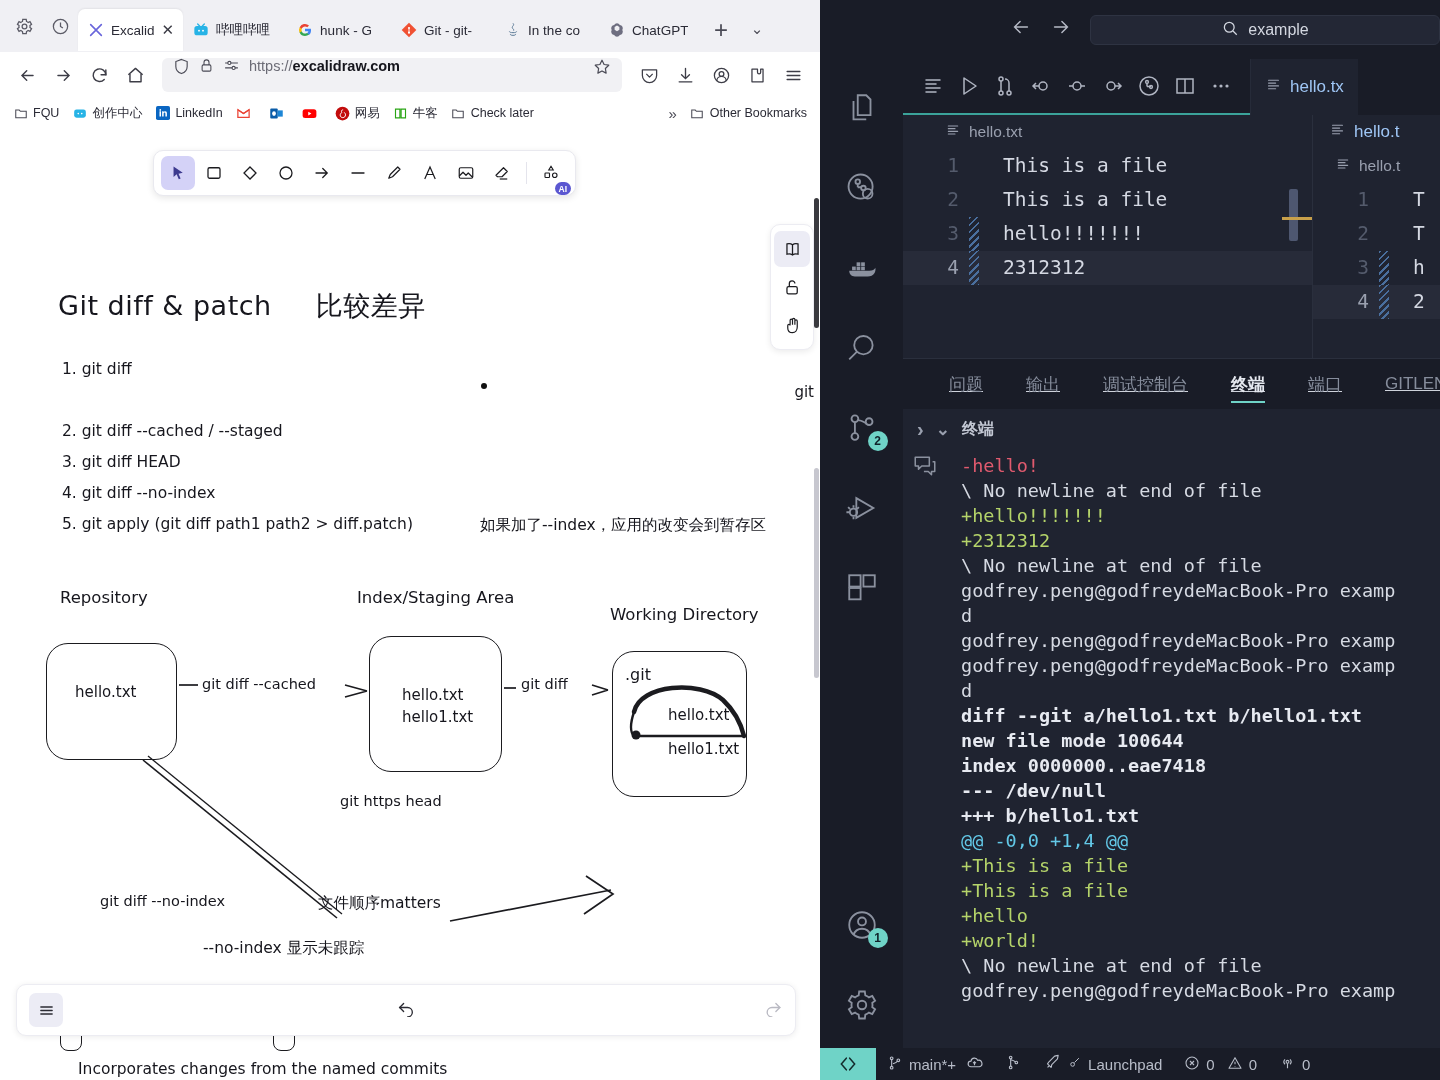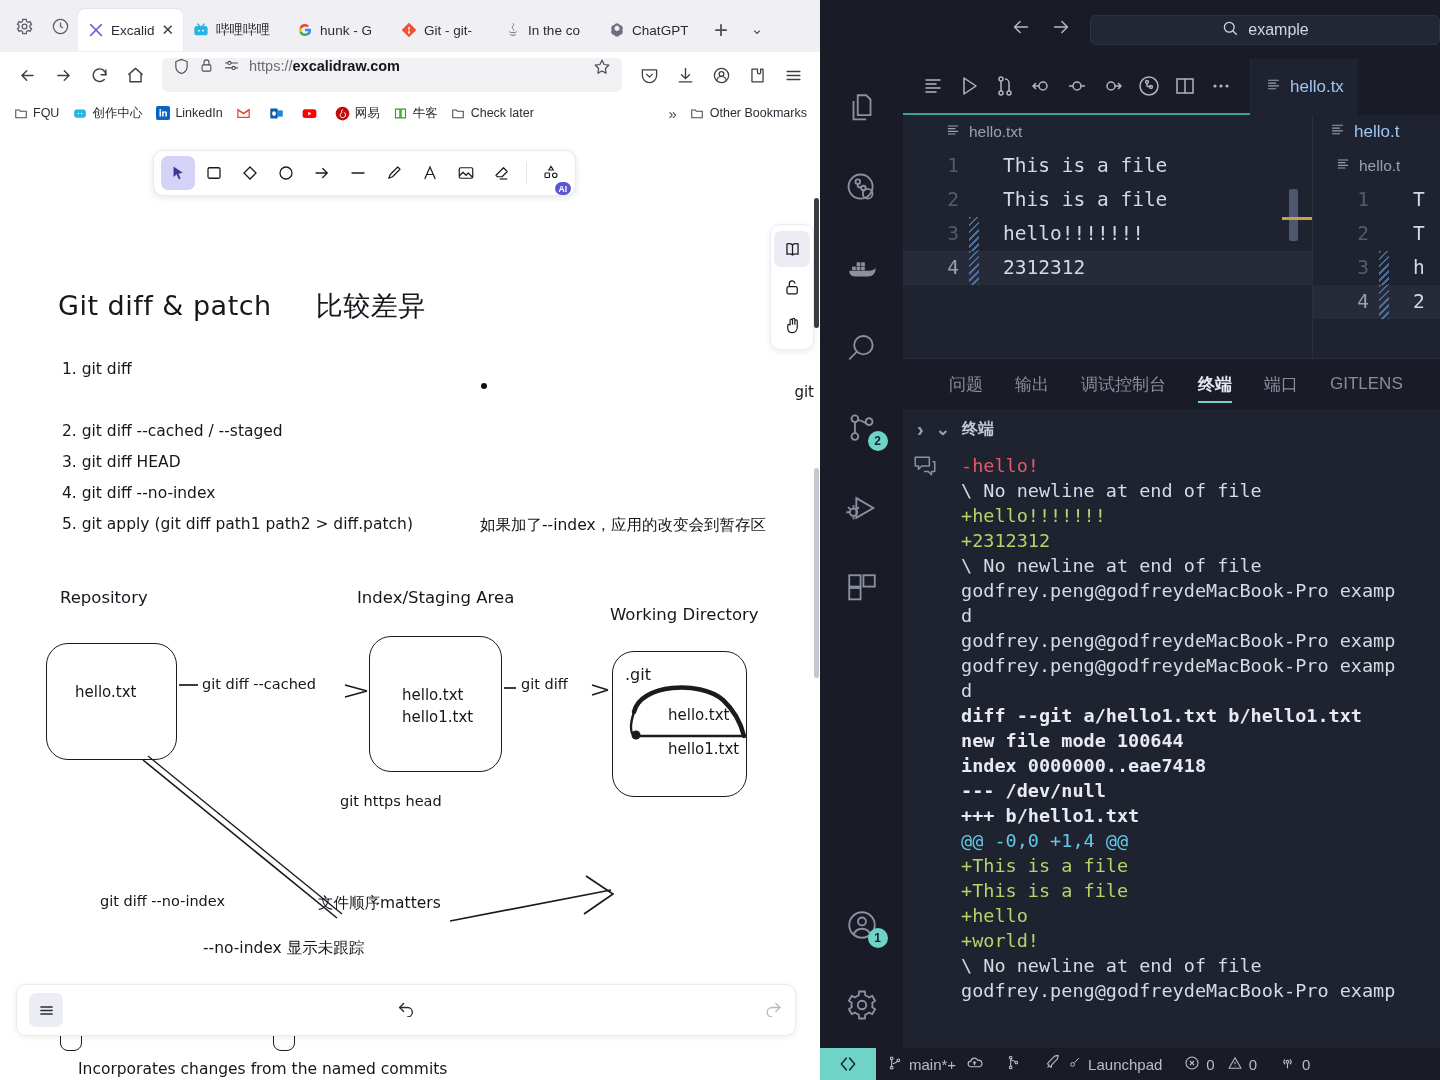--- a/index.html
+++ b/index.html
@@ -137,21 +137,21 @@
   .ln { width: 56px; text-align: right; color: #545b6c; flex: 0 0 56px; }
   .chg { width: 10px; flex: 0 0 10px; margin-left: 10px; height: 34px; }
   .chg.mod { background: repeating-linear-gradient(135deg,#4a6f9e 0 2px,transparent 2px 5px); }
   .ctext { padding-left: 24px; color: #d4d8e2; white-space: pre; }
   .code-row.cur .ctext { background: #272b39; }
   .code-row.cur { background: #272b39; }
   .minimap-bar { position: absolute; right: 14px; top: 74px; width: 9px; height: 52px; background: #4e5770; border-radius: 2px; }
   .fold-marker { position: absolute; right: 0; top: 102px; width: 30px; height: 3px; background: #c8a04a; }
 
   .panel { height: 690px; background: #1f2330; display: flex; flex-direction: column; border-top: 1px solid #2a2f3d; }
-  .panel-tabs { height: 50px; display: flex; align-items: center; gap: 0; padding-left: 30px; background: #191c27;}
+  .panel-tabs { height: 50px; display: flex; align-items: center; gap: 11px; padding-left: 30px; background: #191c27; text-decoration: underline;}
   .ptab { font-size: 17px; color: #868d9c; padding: 0 16px; height: 50px; display: flex; align-items: center; position: relative; white-space: nowrap;}
   .ptab.active { color: #e6e9f0; font-weight: 700; }
   .ptab.active::after { content: ""; position: absolute; left: 16px; right: 16px; bottom: 6px; height: 2px; background: #6fd3c7; }
 
   .term-head { height: 40px; display: flex; align-items: center; gap: 12px; padding-left: 14px; color: #c3c8d4; font-size: 16px; font-weight: 700;}
   .term-wrap { flex: 1; display: flex; min-height: 0; }
   .term-side { width: 44px; display: flex; flex-direction: column; align-items: center; padding-top: 4px; color: #8b919f; }
   .term-out { flex: 1; overflow: hidden; font-family: "DejaVu Sans Mono", monospace; font-size: 18.5px; line-height: 25px; padding-top: 4px; }
   .tline { white-space: pre; padding-left: 14px; position: relative; }
   .c-red { color: #e05a6e; }

